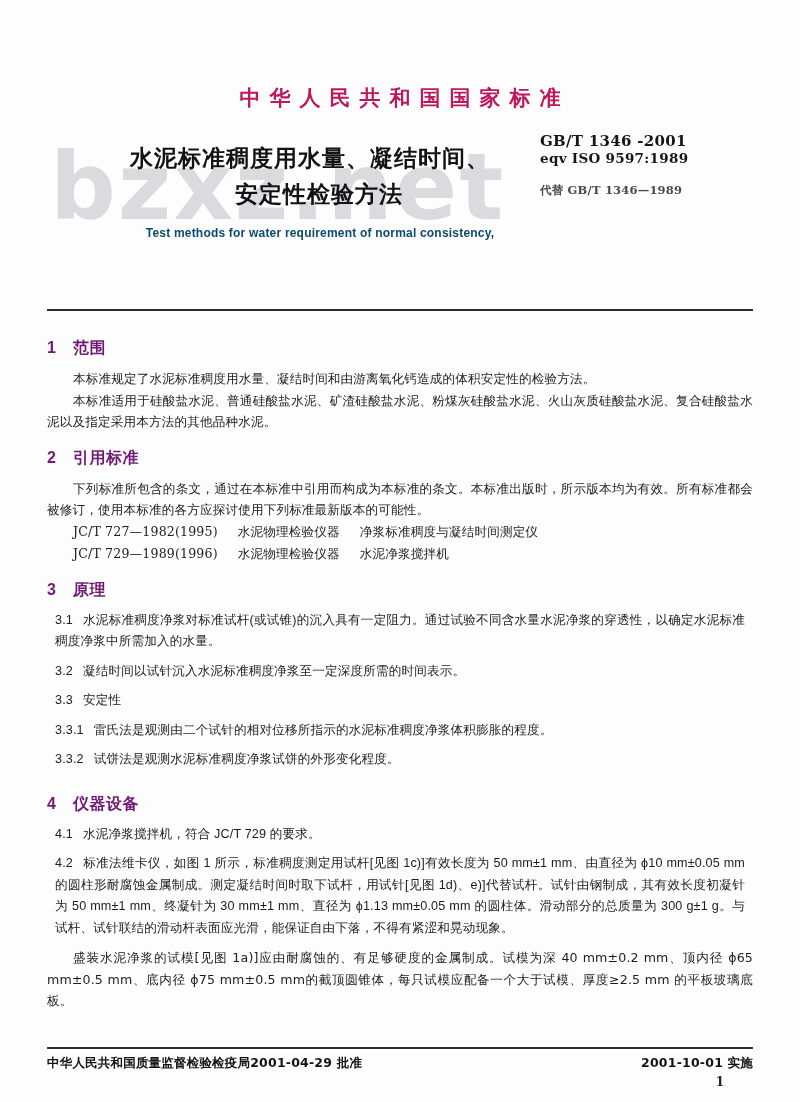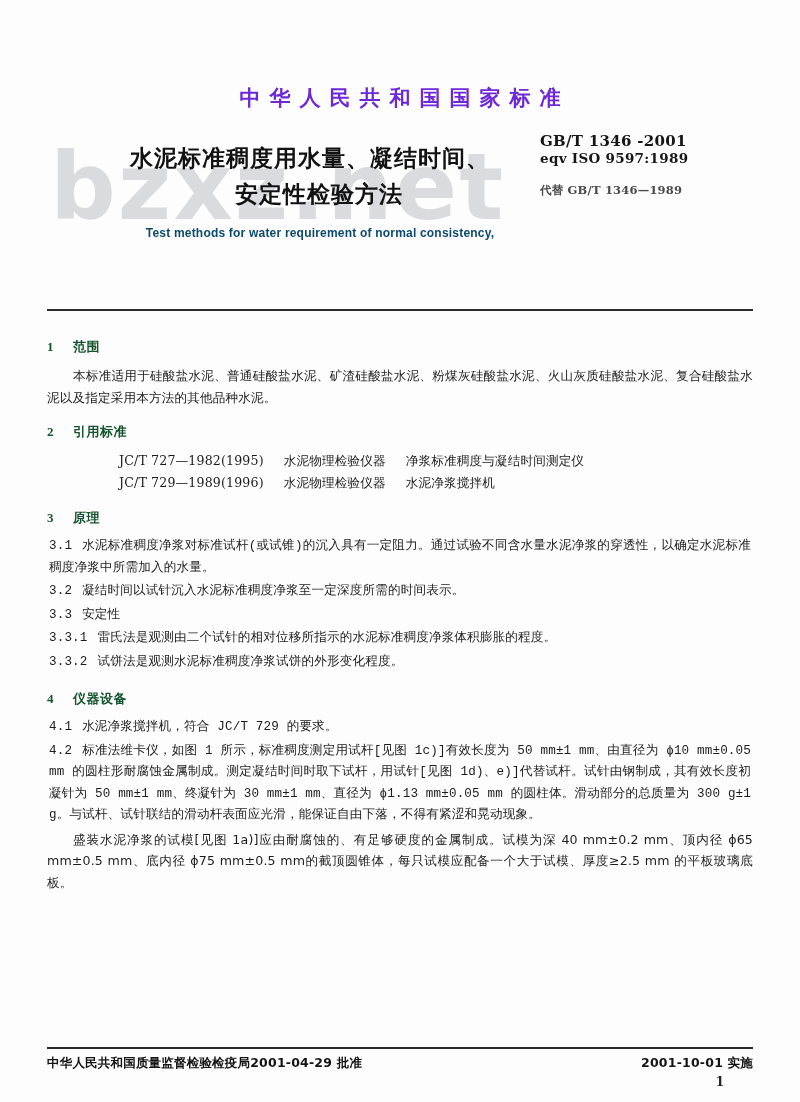--- a/index.html
+++ b/index.html
@@ -49,21 +49,21 @@
     top: 84px;
     left: 0;
     width: 800px;
     text-align: center;
   }
   .masthead-title {
     font-family: "DejaVu Sans", "Liberation Sans", sans-serif;
     font-size: 21px;
     font-weight: 700;
     letter-spacing: 9px;
-    color: #6d28d9;
+    color: #be185d;
     padding-left: 9px;
   }
 
   
   .title-block {
     position: absolute;
     top: 140px;
     left: 95px;
     width: 430px;
     text-align: center;
@@ -151,62 +151,62 @@
   }
 
   
   .body-area {
     position: absolute;
     left: 47px;
     top: 338px;
     width: 706px;
   }
   .sec-head {
-    font-family: Liberation Serif, serif;
-    font-size: 13px;
-    font-weight: 700;
-    color: #14532d;
+    font-family: Liberation Sans, sans-serif;
+    font-size: 16px;
+    font-weight: 700;
+    color: #701a75;
     letter-spacing: 0.5px;
     margin: 0 0 9px 0;
   }
   .sec-head .num { display: inline-block; min-width: 26px; }
   .para {
     font-family: "DejaVu Sans", "Liberation Sans", sans-serif;
     font-size: 12.6px;
     color: #1c1c1c;
     line-height: 21.5px;
     letter-spacing: 0.15px;
     margin: 0;
     text-align: justify;
   }
   .para.indent { text-indent: 26px; }
   .num-para {
-    font-family: Liberation Mono, monospace;
+    font-family: Liberation Sans, sans-serif;
     font-size: 12.6px;
     color: #1c1c1c;
     line-height: 21.5px;
     letter-spacing: 0.15px;
-    margin: 2px;
+    margin: 8px;
     text-align: justify;
   }
   .num-para .lbl {
     font-weight: 400;
     margin-right: 10px;
   }
   .ref-line {
     font-family: "DejaVu Sans", "Liberation Sans", sans-serif;
     font-size: 12.6px;
     color: #1c1c1c;
     line-height: 22px;
     letter-spacing: 0.15px;
     margin: 0;
     padding-left: 26px;
     white-space: nowrap;
   }
-  .ref-line .code { font-family: "DejaVu Serif", "Liberation Serif", serif; margin-left: 46px; }
+  .ref-line .code { font-family: "DejaVu Serif", "Liberation Serif", serif; }
   .ref-line .gap1 { display: inline-block; width: 20px; }
   .ref-line .gap2 { display: inline-block; width: 20px; }
   .block-gap-md { height: 15px; }
 
   
   .footer {
     position: absolute;
     left: 47px;
     top: 1055px;
     width: 706px;
@@ -271,29 +271,31 @@
     </div>
 
     <div class="rule-top"></div>
 
     <div class="body-area">
 
       <div>
         <p class="sec-head">
           <span class="num">1</span><span>范围</span>
         </p>
+        <p class="para indent">本标准规定了水泥标准稠度用水量、凝结时间和由游离氧化钙造成的体积安定性的检验方法。</p>
         <p class="para indent">本标准适用于硅酸盐水泥、普通硅酸盐水泥、矿渣硅酸盐水泥、粉煤灰硅酸盐水泥、火山灰质硅酸盐水泥、复合硅酸盐水泥以及指定采用本方法的其他品种水泥。</p>
       </div>
 
       <div class="block-gap-md"></div>
 
       <div>
         <p class="sec-head">
           <span class="num">2</span><span>引用标准</span>
         </p>
+        <p class="para indent">下列标准所包含的条文，通过在本标准中引用而构成为本标准的条文。本标准出版时，所示版本均为有效。所有标准都会被修订，使用本标准的各方应探讨使用下列标准最新版本的可能性。</p>
         <p class="ref-line">
           <span class="code">JC/T 727—1982(1995)</span><span class="gap1"></span><span>水泥物理检验仪器</span><span class="gap2"></span><span>净浆标准稠度与凝结时间测定仪</span>
         </p>
         <p class="ref-line">
           <span class="code">JC/T 729—1989(1996)</span><span class="gap1"></span><span>水泥物理检验仪器</span><span class="gap2"></span><span>水泥净浆搅拌机</span>
         </p>
       </div>
 
       <div class="block-gap-md"></div>
 

